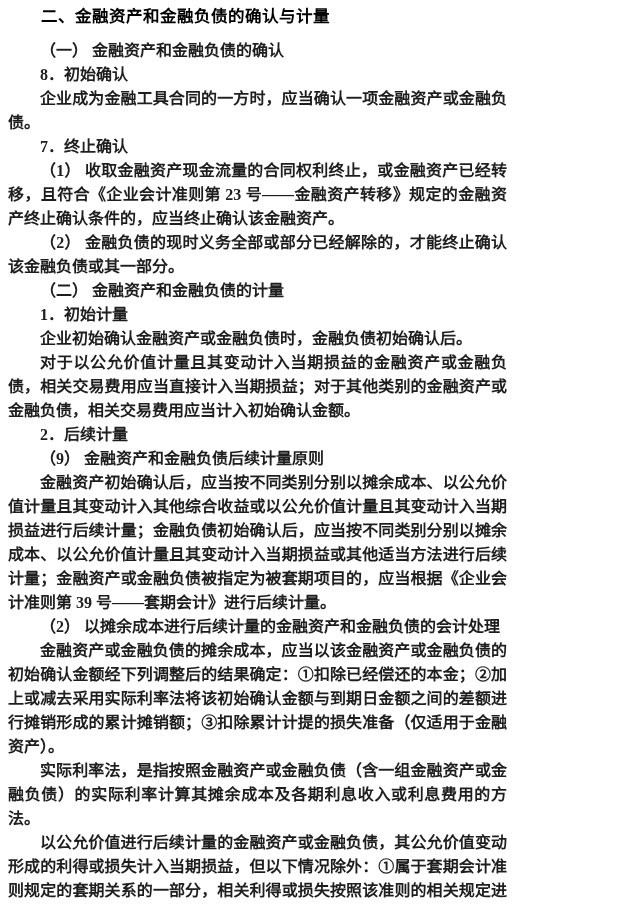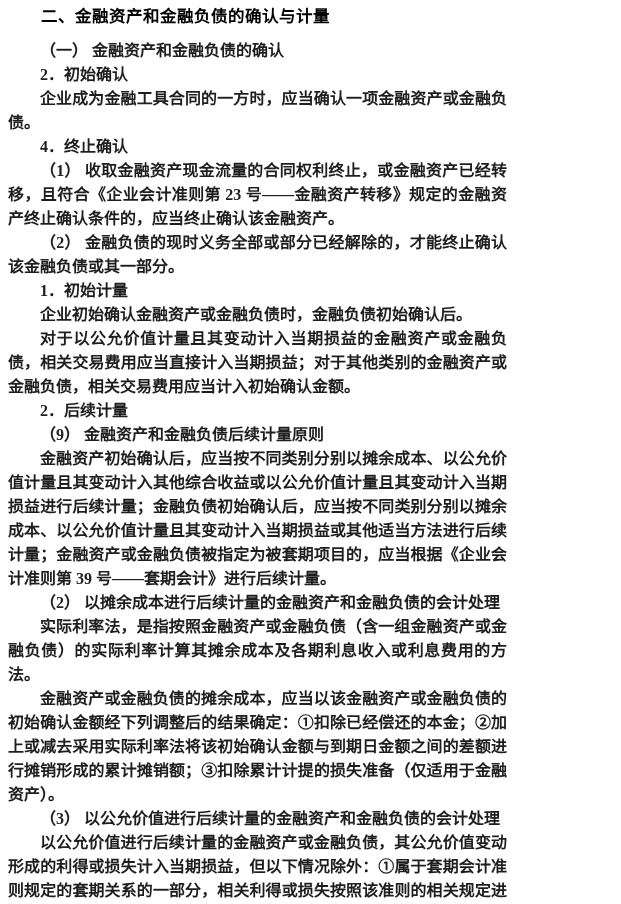--- a/index.html
+++ b/index.html
@@ -41,30 +41,30 @@
     font-weight: bold;
   }
 </style>
 </head>
 <body style="background: rgb(255, 255, 255);">
 
 <div class="page" style="color: rgb(30, 30, 30);">
   <h1 class="heading" style="color: rgb(0, 0, 0);">二、金融资产和金融负债的确认与计量</h1>
   <div>
       <p class="para">（一） 金融资产和金融负债的确认</p>
-      <p class="para">2．初始确认</p>
+      <p class="para">8．初始确认</p>
       <p class="para">企业成为金融工具合同的一方时，应当确认一项金融资产或金融负债。</p>
-      <p class="para">4．终止确认</p>
+      <p class="para">7．终止确认</p>
       <p class="para">（1） 收取金融资产现金流量的合同权利终止，或金融资产已经转移，且符合《企业会计准则第 23 号——金融资产转移》规定的金融资产终止确认条件的，应当终止确认该金融资产。</p>
       <p class="para">（2） 金融负债的现时义务全部或部分已经解除的，才能终止确认该金融负债或其一部分。</p>
+      <p class="para">（二） 金融资产和金融负债的计量</p>
       <p class="para">1．初始计量</p>
       <p class="para">企业初始确认金融资产或金融负债时，金融负债初始确认后。</p>
       <p class="para">对于以公允价值计量且其变动计入当期损益的金融资产或金融负债，相关交易费用应当直接计入当期损益；对于其他类别的金融资产或金融负债，相关交易费用应当计入初始确认金额。</p>
       <p class="para">2．后续计量</p>
       <p class="para">（9） 金融资产和金融负债后续计量原则</p>
       <p class="para">金融资产初始确认后，应当按不同类别分别以摊余成本、以公允价值计量且其变动计入其他综合收益或以公允价值计量且其变动计入当期损益进行后续计量；金融负债初始确认后，应当按不同类别分别以摊余成本、以公允价值计量且其变动计入当期损益或其他适当方法进行后续计量；金融资产或金融负债被指定为被套期项目的，应当根据《企业会计准则第 39 号——套期会计》进行后续计量。</p>
       <p class="para">（2） 以摊余成本进行后续计量的金融资产和金融负债的会计处理</p>
+      <p class="para">金融资产或金融负债的摊余成本，应当以该金融资产或金融负债的初始确认金额经下列调整后的结果确定：①扣除已经偿还的本金；②加上或减去采用实际利率法将该初始确认金额与到期日金额之间的差额进行摊销形成的累计摊销额；③扣除累计计提的损失准备（仅适用于金融资产）。</p>
       <p class="para">实际利率法，是指按照金融资产或金融负债（含一组金融资产或金融负债）的实际利率计算其摊余成本及各期利息收入或利息费用的方法。</p>
-      <p class="para">金融资产或金融负债的摊余成本，应当以该金融资产或金融负债的初始确认金额经下列调整后的结果确定：①扣除已经偿还的本金；②加上或减去采用实际利率法将该初始确认金额与到期日金额之间的差额进行摊销形成的累计摊销额；③扣除累计计提的损失准备（仅适用于金融资产）。</p>
-      <p class="para">（3） 以公允价值进行后续计量的金融资产和金融负债的会计处理</p>
       <p class="para">以公允价值进行后续计量的金融资产或金融负债，其公允价值变动形成的利得或损失计入当期损益，但以下情况除外：①属于套期会计准则规定的套期关系的一部分，相关利得或损失按照该准则的相关规定进行处理。②对非交易性权益工具的投资，且已被指定为以公允价值计量且其变动计入其他综合收益的金融资产，相关利得或损失计入其他综合收益。③被指定为以公允价值计量且其变动计入当期损益的金融负债，且该负债由企业自身信用风险变动引起的公允价值变动计入其他综合收益，该金融负</p>
     </div>
 </div>
 
 </body></html>

